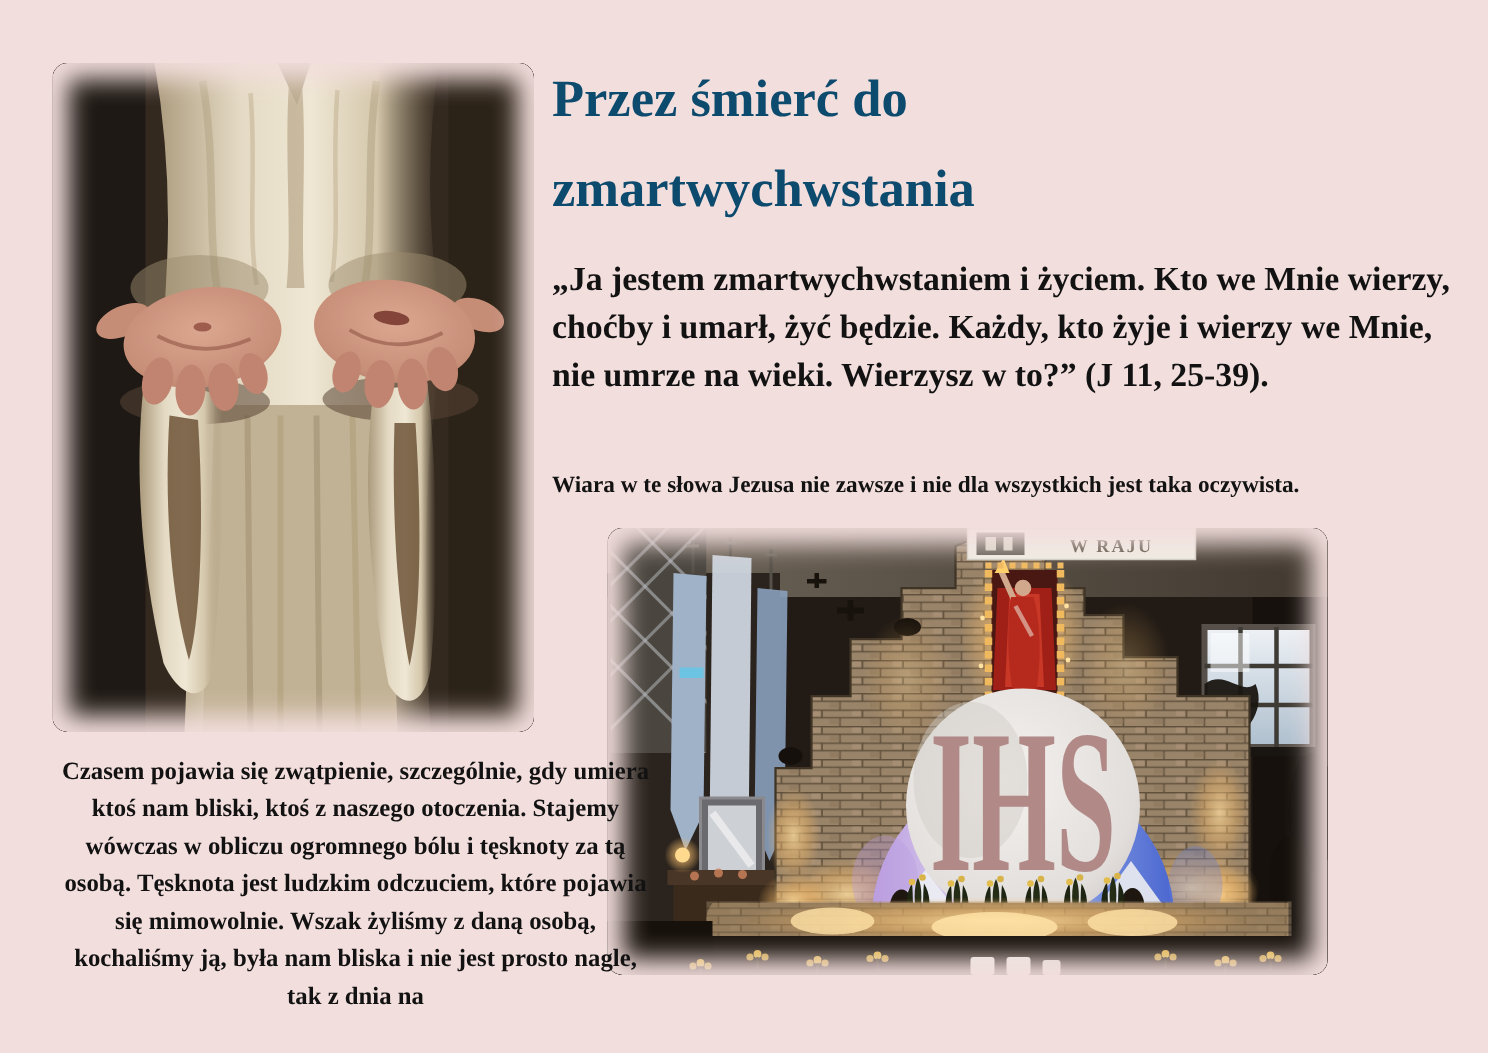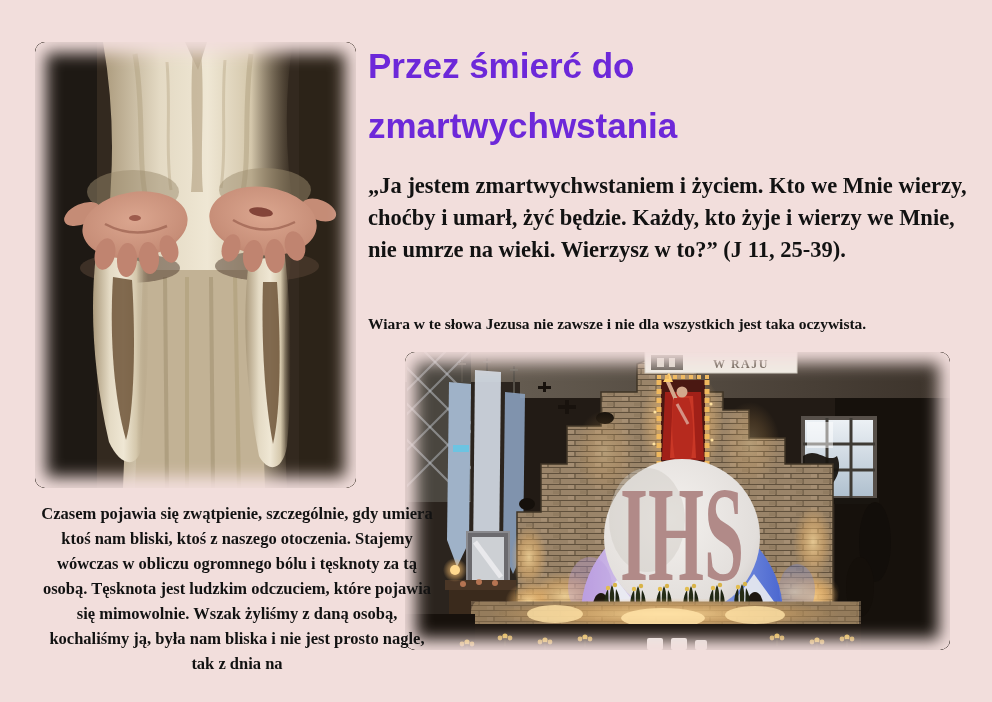--- a/index.html
+++ b/index.html
@@ -18,27 +18,27 @@
   }
   .photo svg{display:block;}
   .photo::after{
     content:"";
     position:absolute;inset:0;
     border-radius:10px;
     box-shadow:inset 0 0 16px 11px #f2dedc;
     pointer-events:none;
   }
   .photo-hands{left:35px;top:42px;width:321px;height:446px;}
-  .photo-altar{left:405px;top:352px;width:545px;height:298px;}
+  .photo-altar{left:405px;top:352px;width:480px;height:298px;}
   .title{
     position:absolute;left:368px;top:36px;width:430px;
-    font-family:Liberation Sans, sans-serif;
+    font-family:Liberation Serif, serif;
     font-weight:bold;
     font-size:35px;line-height:60px;
-    color:#6d28d9;
+    color:#0c4a6e;
   }
   .quote{
     position:absolute;left:368px;top:170px;width:617px;
     font-weight:bold;
     font-size:22.5px;line-height:32px;
   }
   .quote-note{
     position:absolute;left:368px;top:314px;width:640px;
     font-weight:bold;
     font-size:15.5px;line-height:20px;

